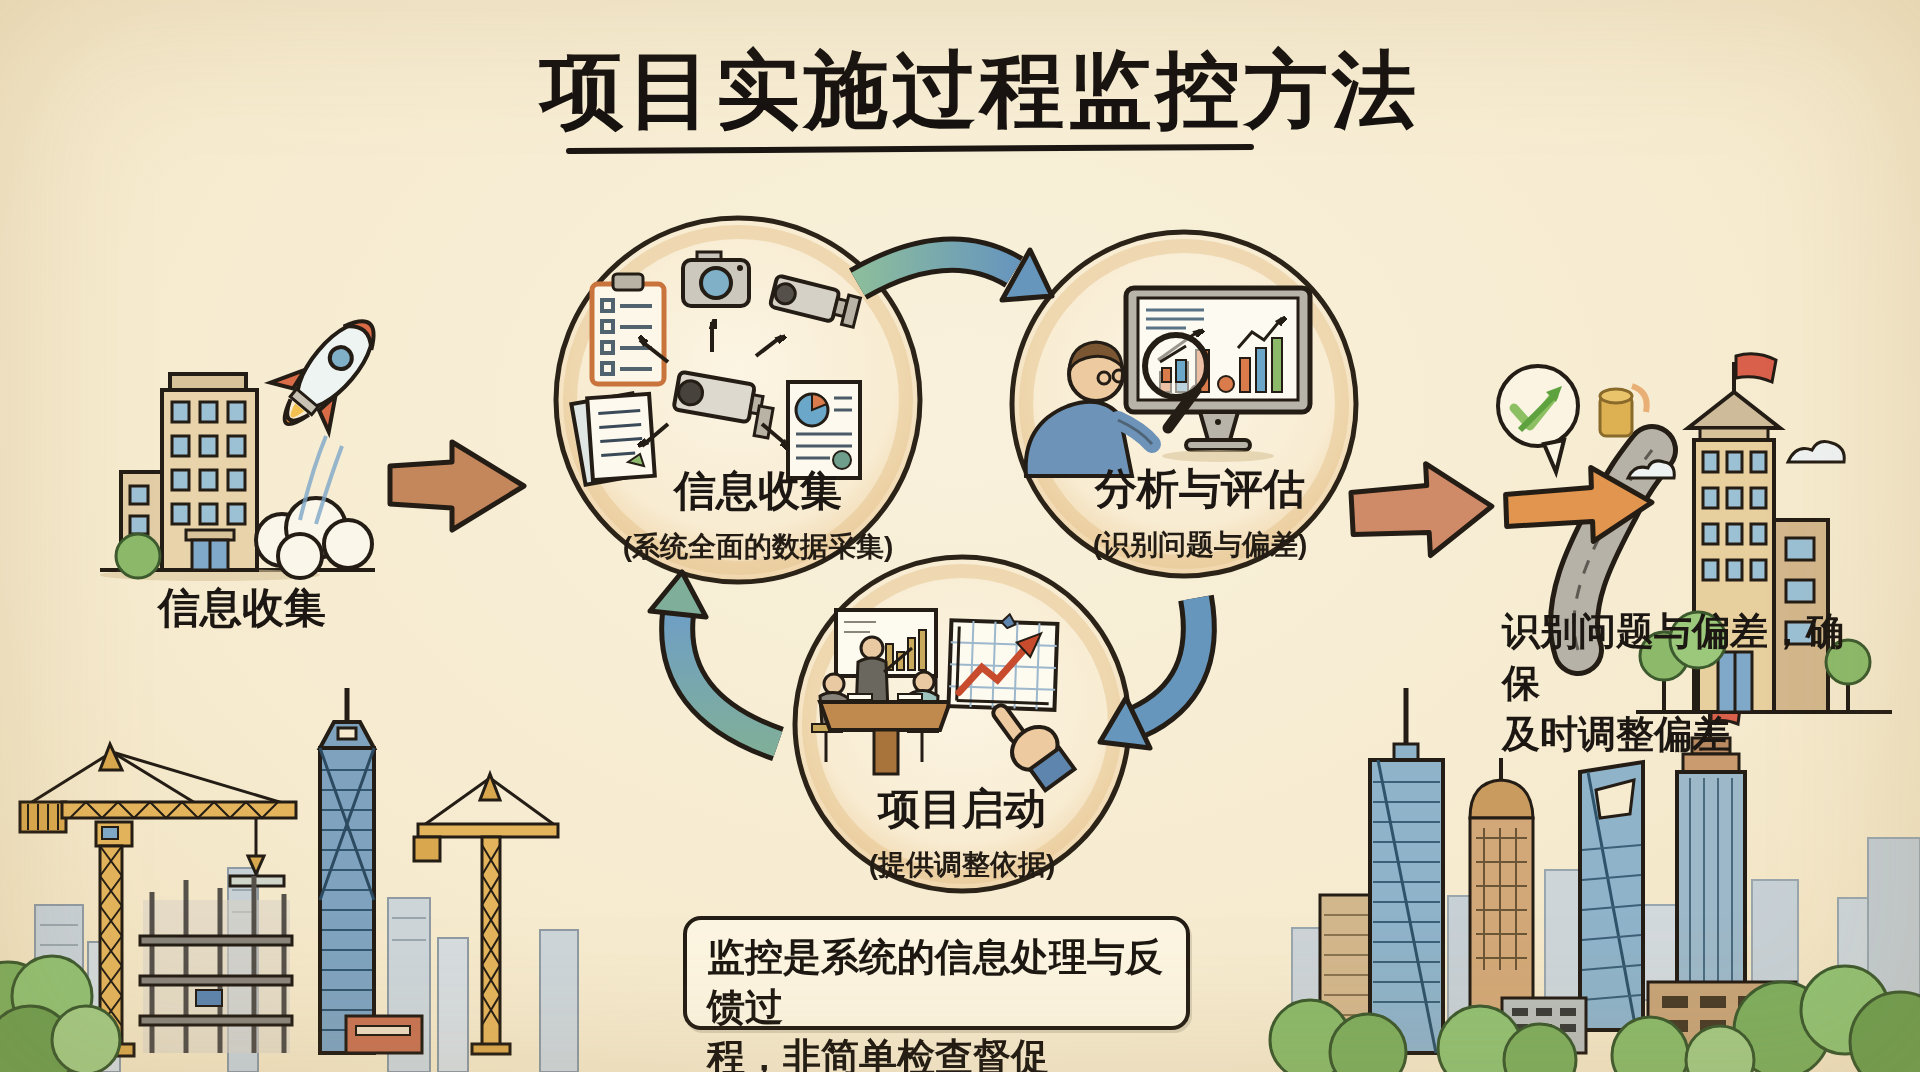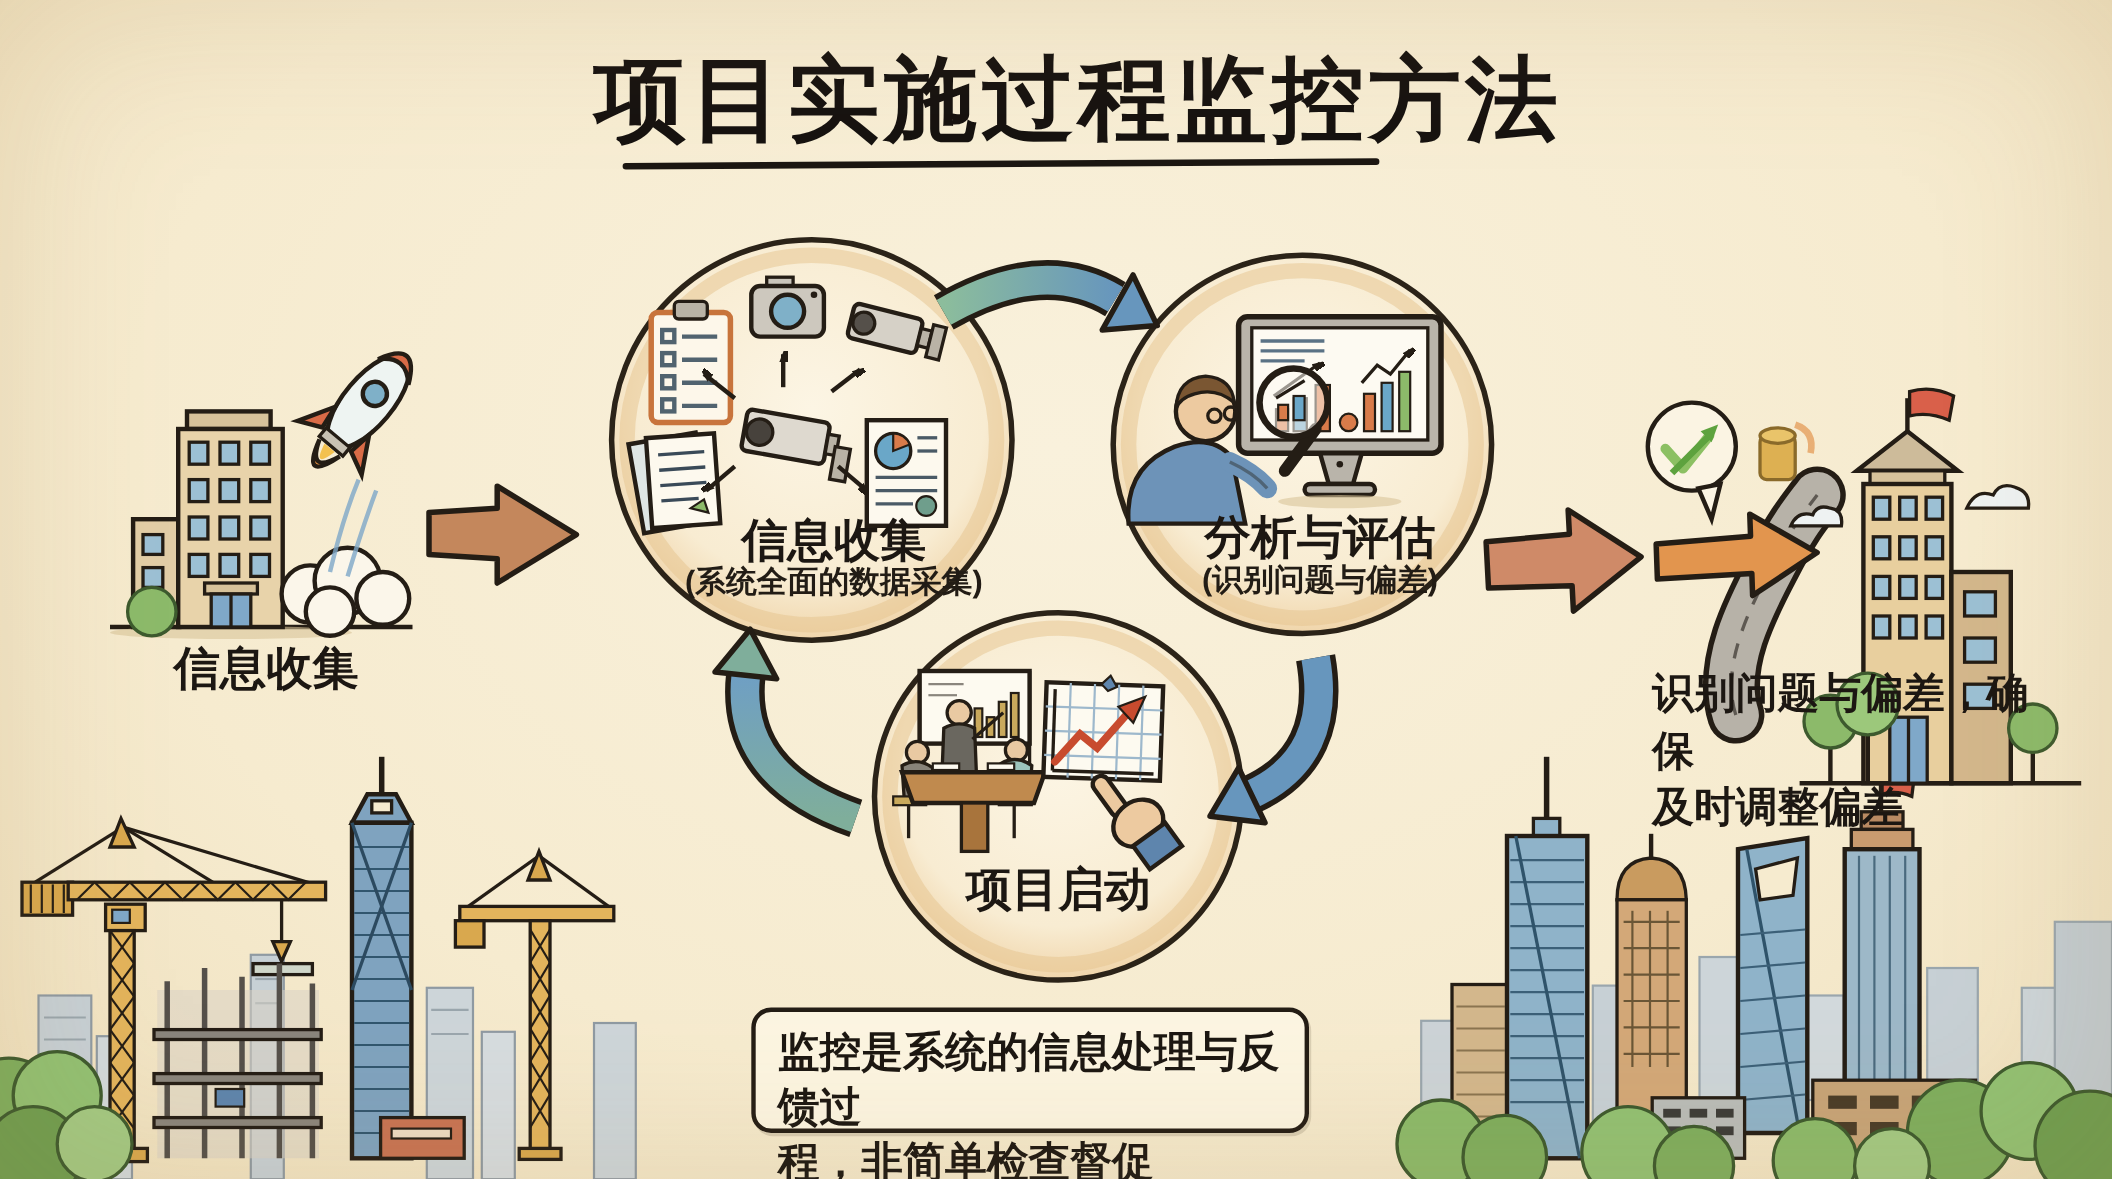--- a/index.html
+++ b/index.html
@@ -10,21 +10,21 @@
   }
   .canvas::after{content:"";position:absolute;inset:0;pointer-events:none;
     box-shadow:inset 0 0 160px rgba(160,120,60,.18);}
   svg.scene{position:absolute;left:0;top:0;}
   .title-wrap{position:absolute;left:0;top:34px;width:1920px;text-align:center;padding-left:20px;}
   .title{font-size:84px;font-weight:800;letter-spacing:4px;color:#161210;}
   .title-underline{position:absolute;left:566px;top:112px;width:688px;height:6px;
     background:#1c1712;border-radius:4px;transform:rotate(-.35deg);}
   .node-label{position:absolute;width:380px;text-align:center;line-height:1.1;}
   .node-label .nl{font-size:42px;font-weight:800;color:#1c1712;}
-  .node-label .ns{font-size:28px;font-weight:700;color:#221c15;margin-top:0;}
+  .node-label .ns{font-size:28px;font-weight:700;color:#221c15;margin-top:18px;}
   .start-label{position:absolute;left:112px;top:580px;width:260px;text-align:center;
     font-size:42px;font-weight:800;color:#1c1712;}
   .outcome{position:absolute;left:1502px;top:606px;width:360px;
     font-size:38px;font-weight:800;line-height:1.36;color:#1c1712;}
   .note-box{position:absolute;left:683px;top:916px;width:507px;height:114px;
     box-sizing:border-box;border:4px solid #241d15;border-radius:18px;
     background:rgba(252,245,227,.92);padding:12px 20px;
     font-size:38px;font-weight:800;line-height:1.32;color:#1c1712;
     box-shadow:2px 3px 0 rgba(60,45,25,.15);}
 </style>
@@ -655,20 +655,21 @@
 <div class="node-label" style="left:568px;top:468px;">
   <div class="nl">信息收集</div>
   <div class="ns">(系统全面的数据采集)</div>
 </div>
 <div class="node-label" style="left:1010px;top:466px;">
   <div class="nl">分析与评估</div>
   <div class="ns">(识别问题与偏差)</div>
 </div>
 <div class="node-label" style="left:772px;top:786px;">
   <div class="nl">项目启动</div>
+  <div class="ns">(提供调整依据)</div>
 </div>
 
 <div class="start-label">信息收集</div>
 
 <div class="outcome">
   <div>识别问题与偏差，确保</div>
   <div>及时调整偏差</div>
 </div>
 
 <div class="note-box">

